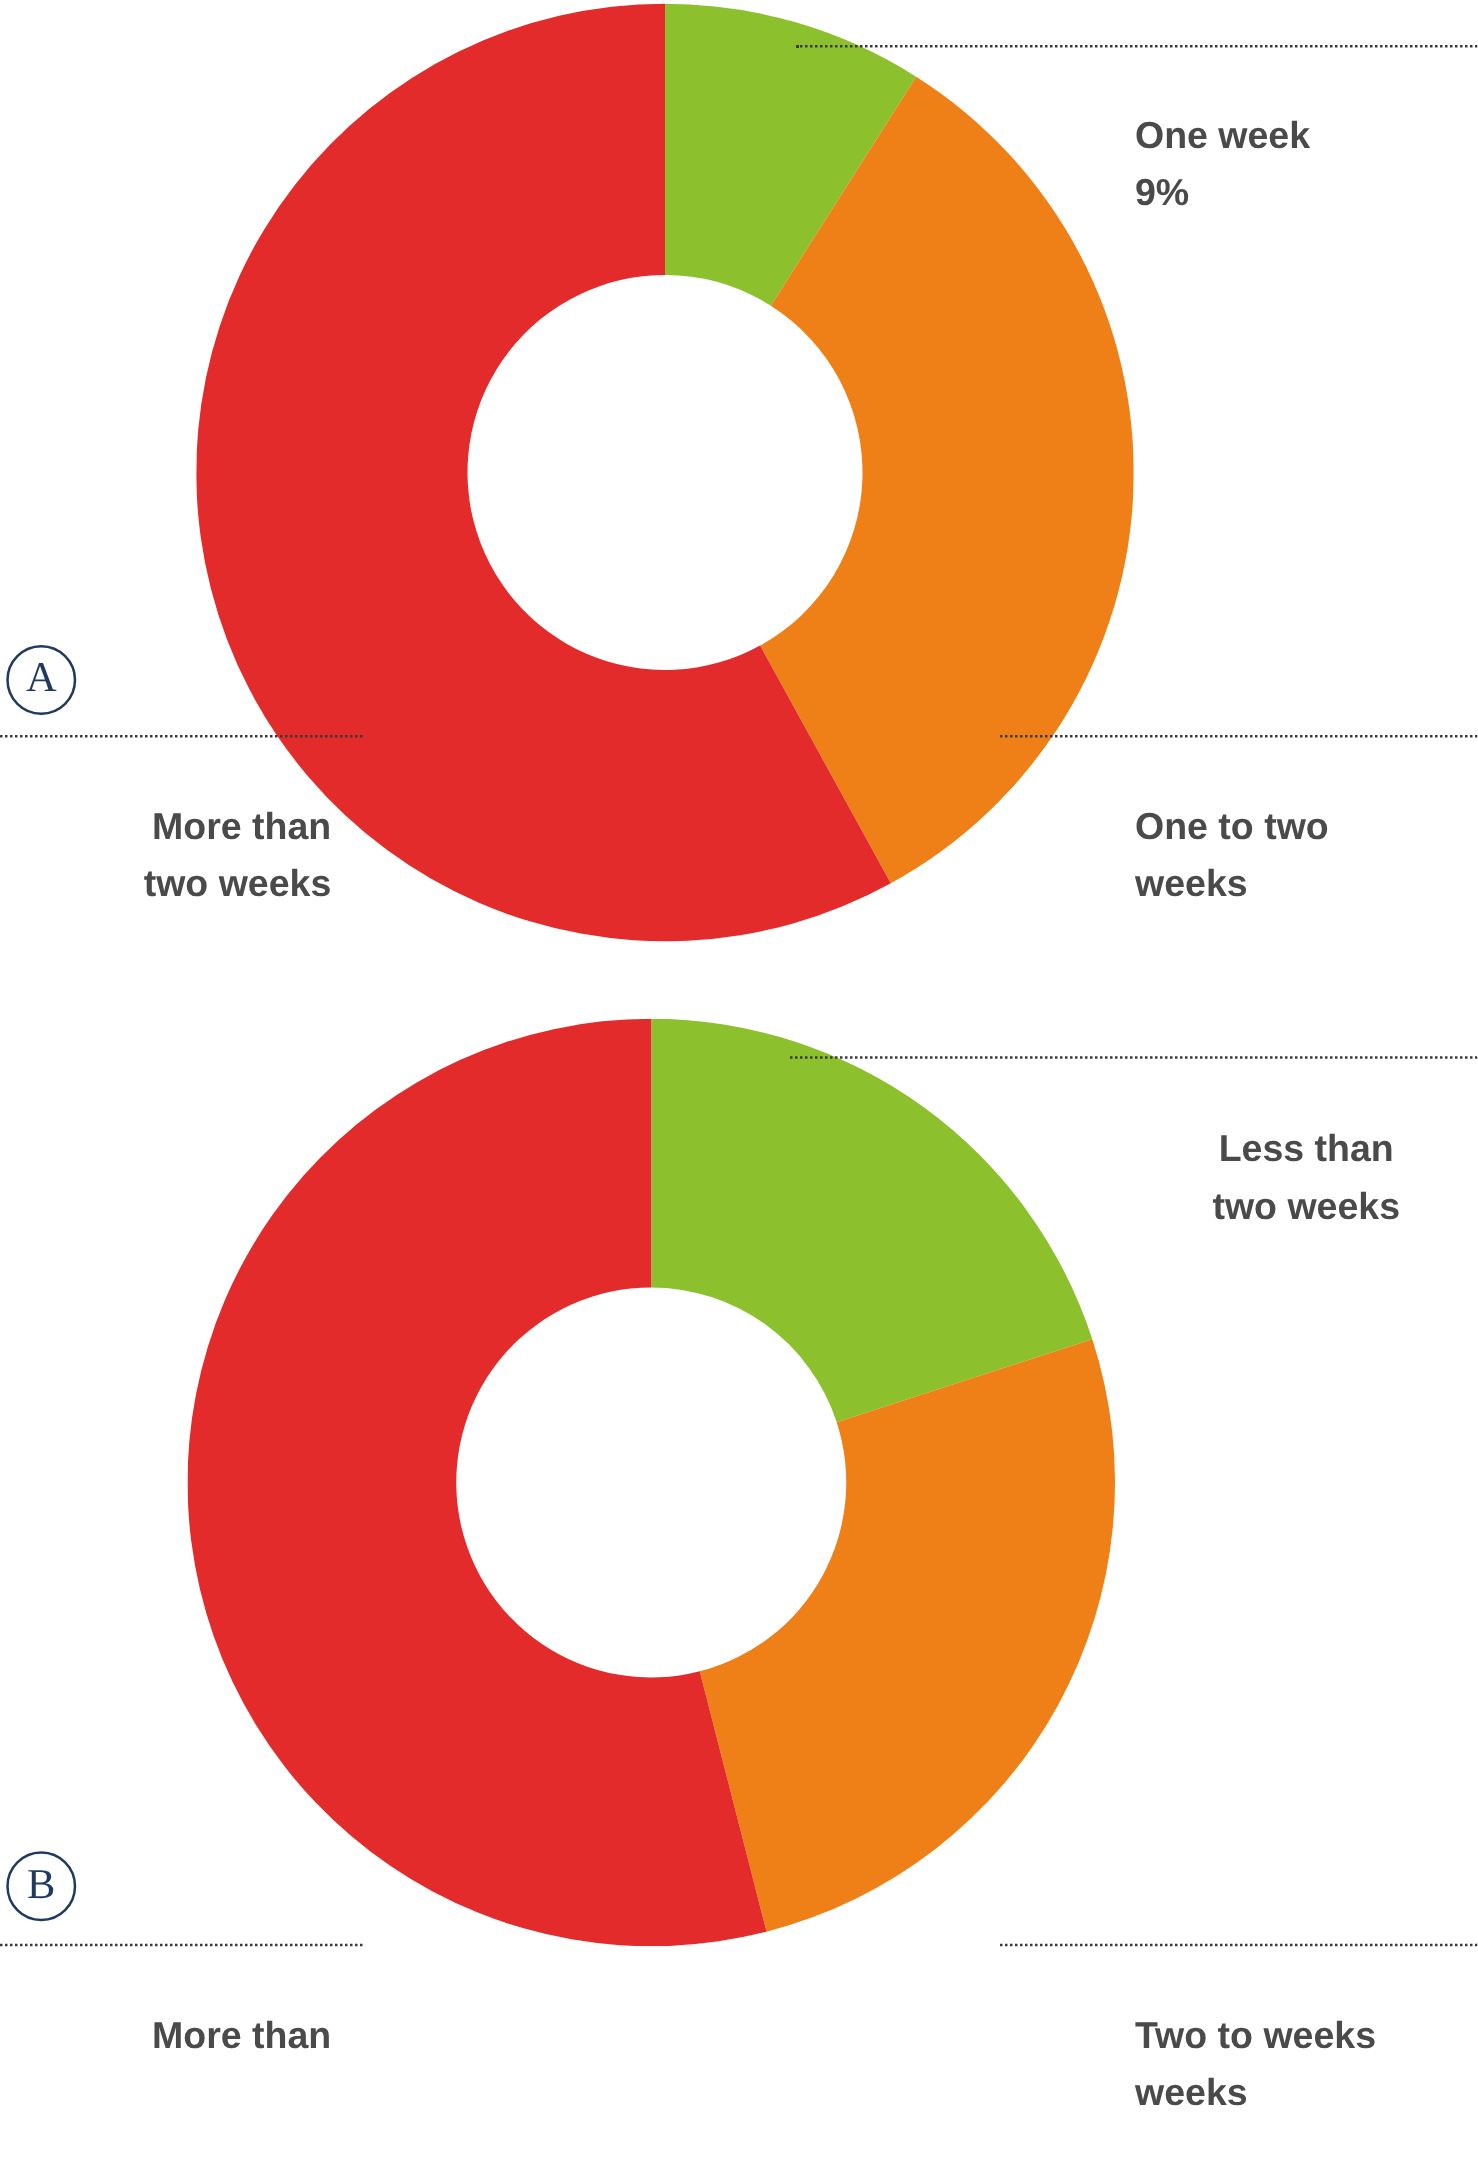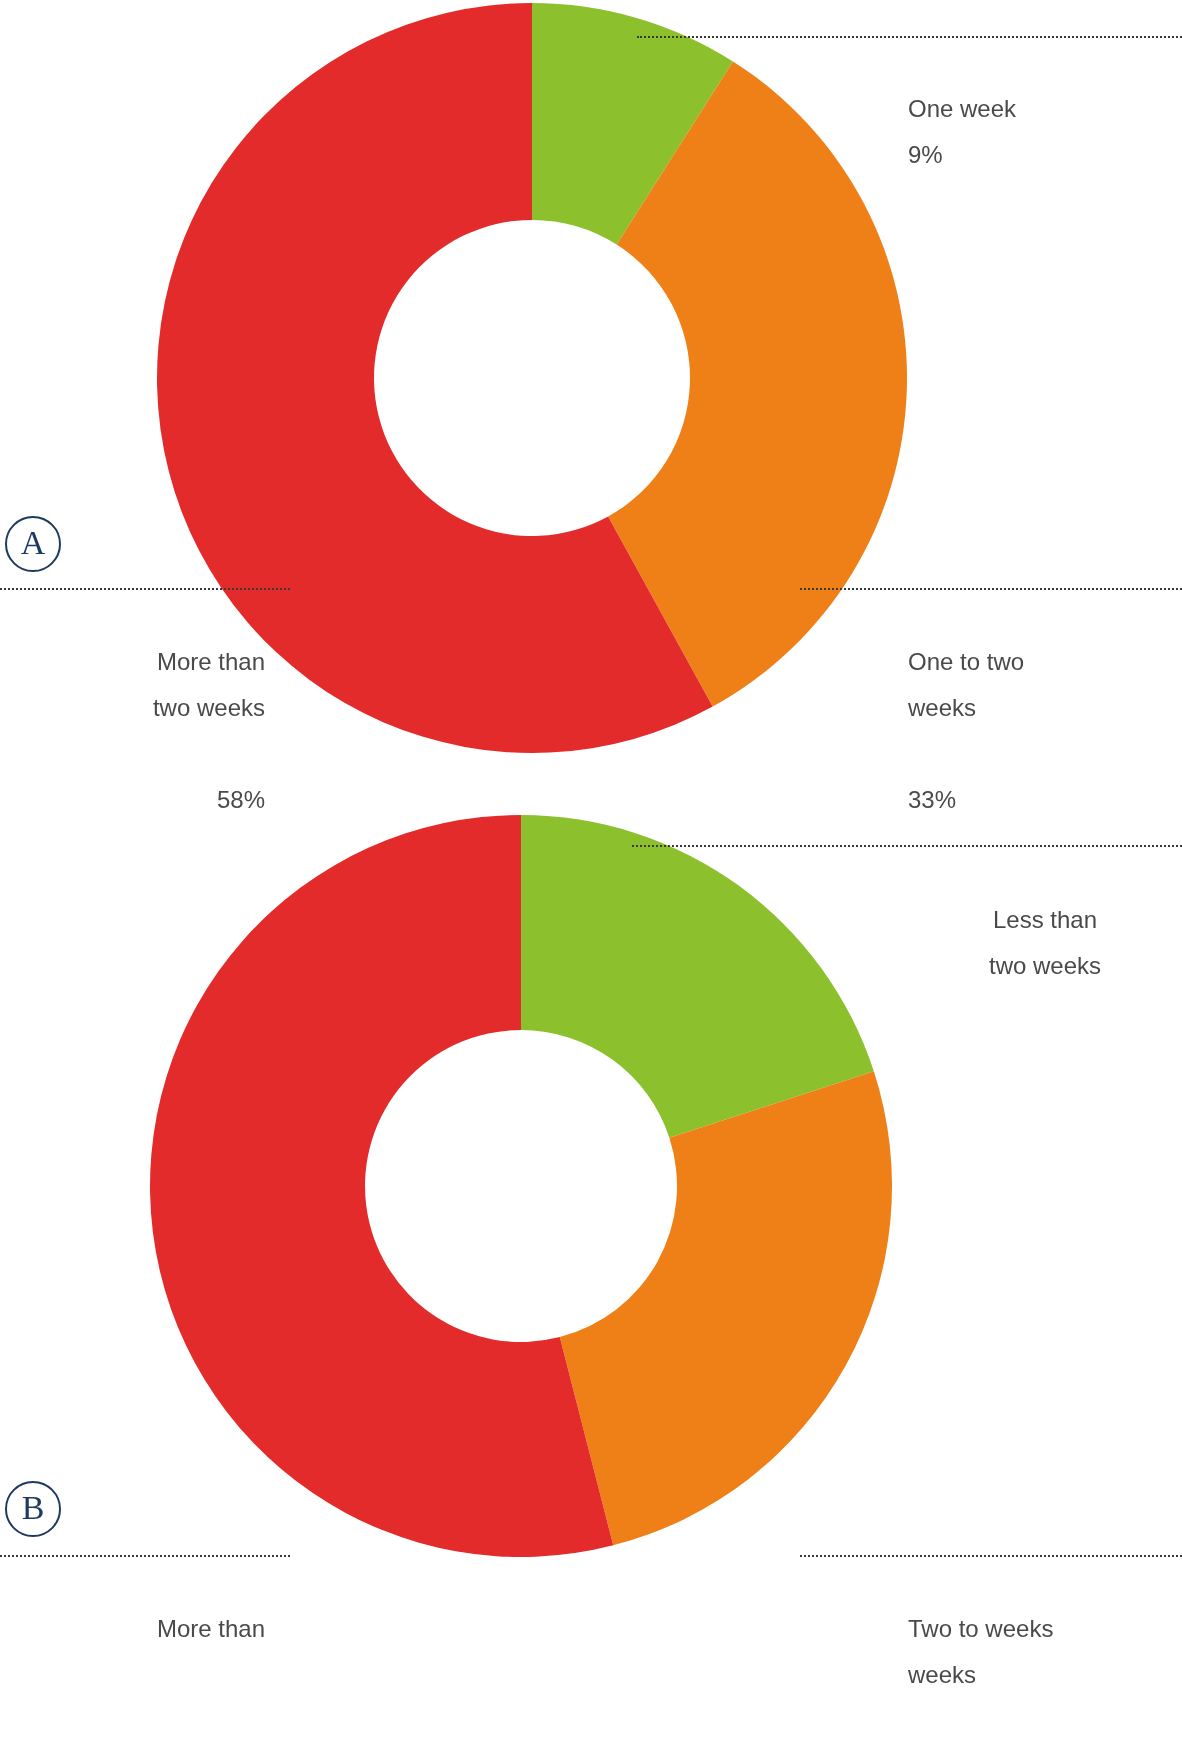--- a/index.html
+++ b/index.html
@@ -52,23 +52,23 @@
     font-size: 34px;
     line-height: 49px;
     text-align: center;
     font-family: "Liberation Serif", "DejaVu Serif", serif;
     letter-spacing: 0px;
   }
 
   .callout {
     position: absolute;
     color: #4a4a4a;
-    font-size: 24px;
+    font-size: 30px;
     line-height: 46px;
-    font-weight: 400;
+    font-weight: 700;
     white-space: pre-line;
   }
   .callout .pct { display: block; }
   .callout.right { text-align: left; }
   .callout.left  { text-align: right; }
 </style>
 </head>
 <body>
 
 <div class="figure">
@@ -86,30 +86,28 @@
     <div class="leader" style="left:637px; top:36px; width:545px;"></div>
     <div class="callout right" style="left:908px; top:40px; width:274px;">
       <span>One week</span>
       <span class="pct">9%</span>
     </div>
 
     <div class="leader" style="left:800px; top:588px; width:382px;"></div>
     <div class="callout right" style="left:908px; top:593px; width:274px;">
       <span>One to two</span>
       <span class="pct">weeks</span>
-      <span class="pct">33%</span>
     </div>
 
     <div class="panel-letter" style="left:5px; top:516px;">A</div>
 
     <div class="leader" style="left:0px; top:588px; width:290px;"></div>
     <div class="callout left" style="left:5px; top:593px; width:260px;">
       <span>More than</span>
       <span class="pct">two weeks</span>
-      <span class="pct">58%</span>
     </div>
   </div>
 
   <div class="panel" id="panel-b">
 
     <div class="donut-wrap" style="left:150px; top:15px; width:742px; height:742px;">
       <svg class="donut-svg" id="svg-b" viewBox="0 0 742 742" width="742" height="742">
           <path d="M 371 0 A 371 371 0 0 1 723.841967545502 256.35469508689454 L 519.364816542044 322.7933488775082 A 156 156 0 0 0 371 215 Z" fill="#8cc02d" stroke="none"></path>
           <path d="M 723.841967545502 256.35469508689454 A 371 371 0 0 1 463.263948138161 730.3443527787222 L 409.7956223977173 522.0989731360664 A 156 156 0 0 0 519.364816542044 322.7933488775082 Z" fill="#ef8018" stroke="none"></path>
           <path d="M 463.263948138161 730.3443527787222 A 371 371 0 1 1 370.99999999999994 0 L 370.99999999999994 215 A 156 156 0 1 0 409.7956223977173 522.0989731360664 Z" fill="#e32b2b" stroke="none"></path>

